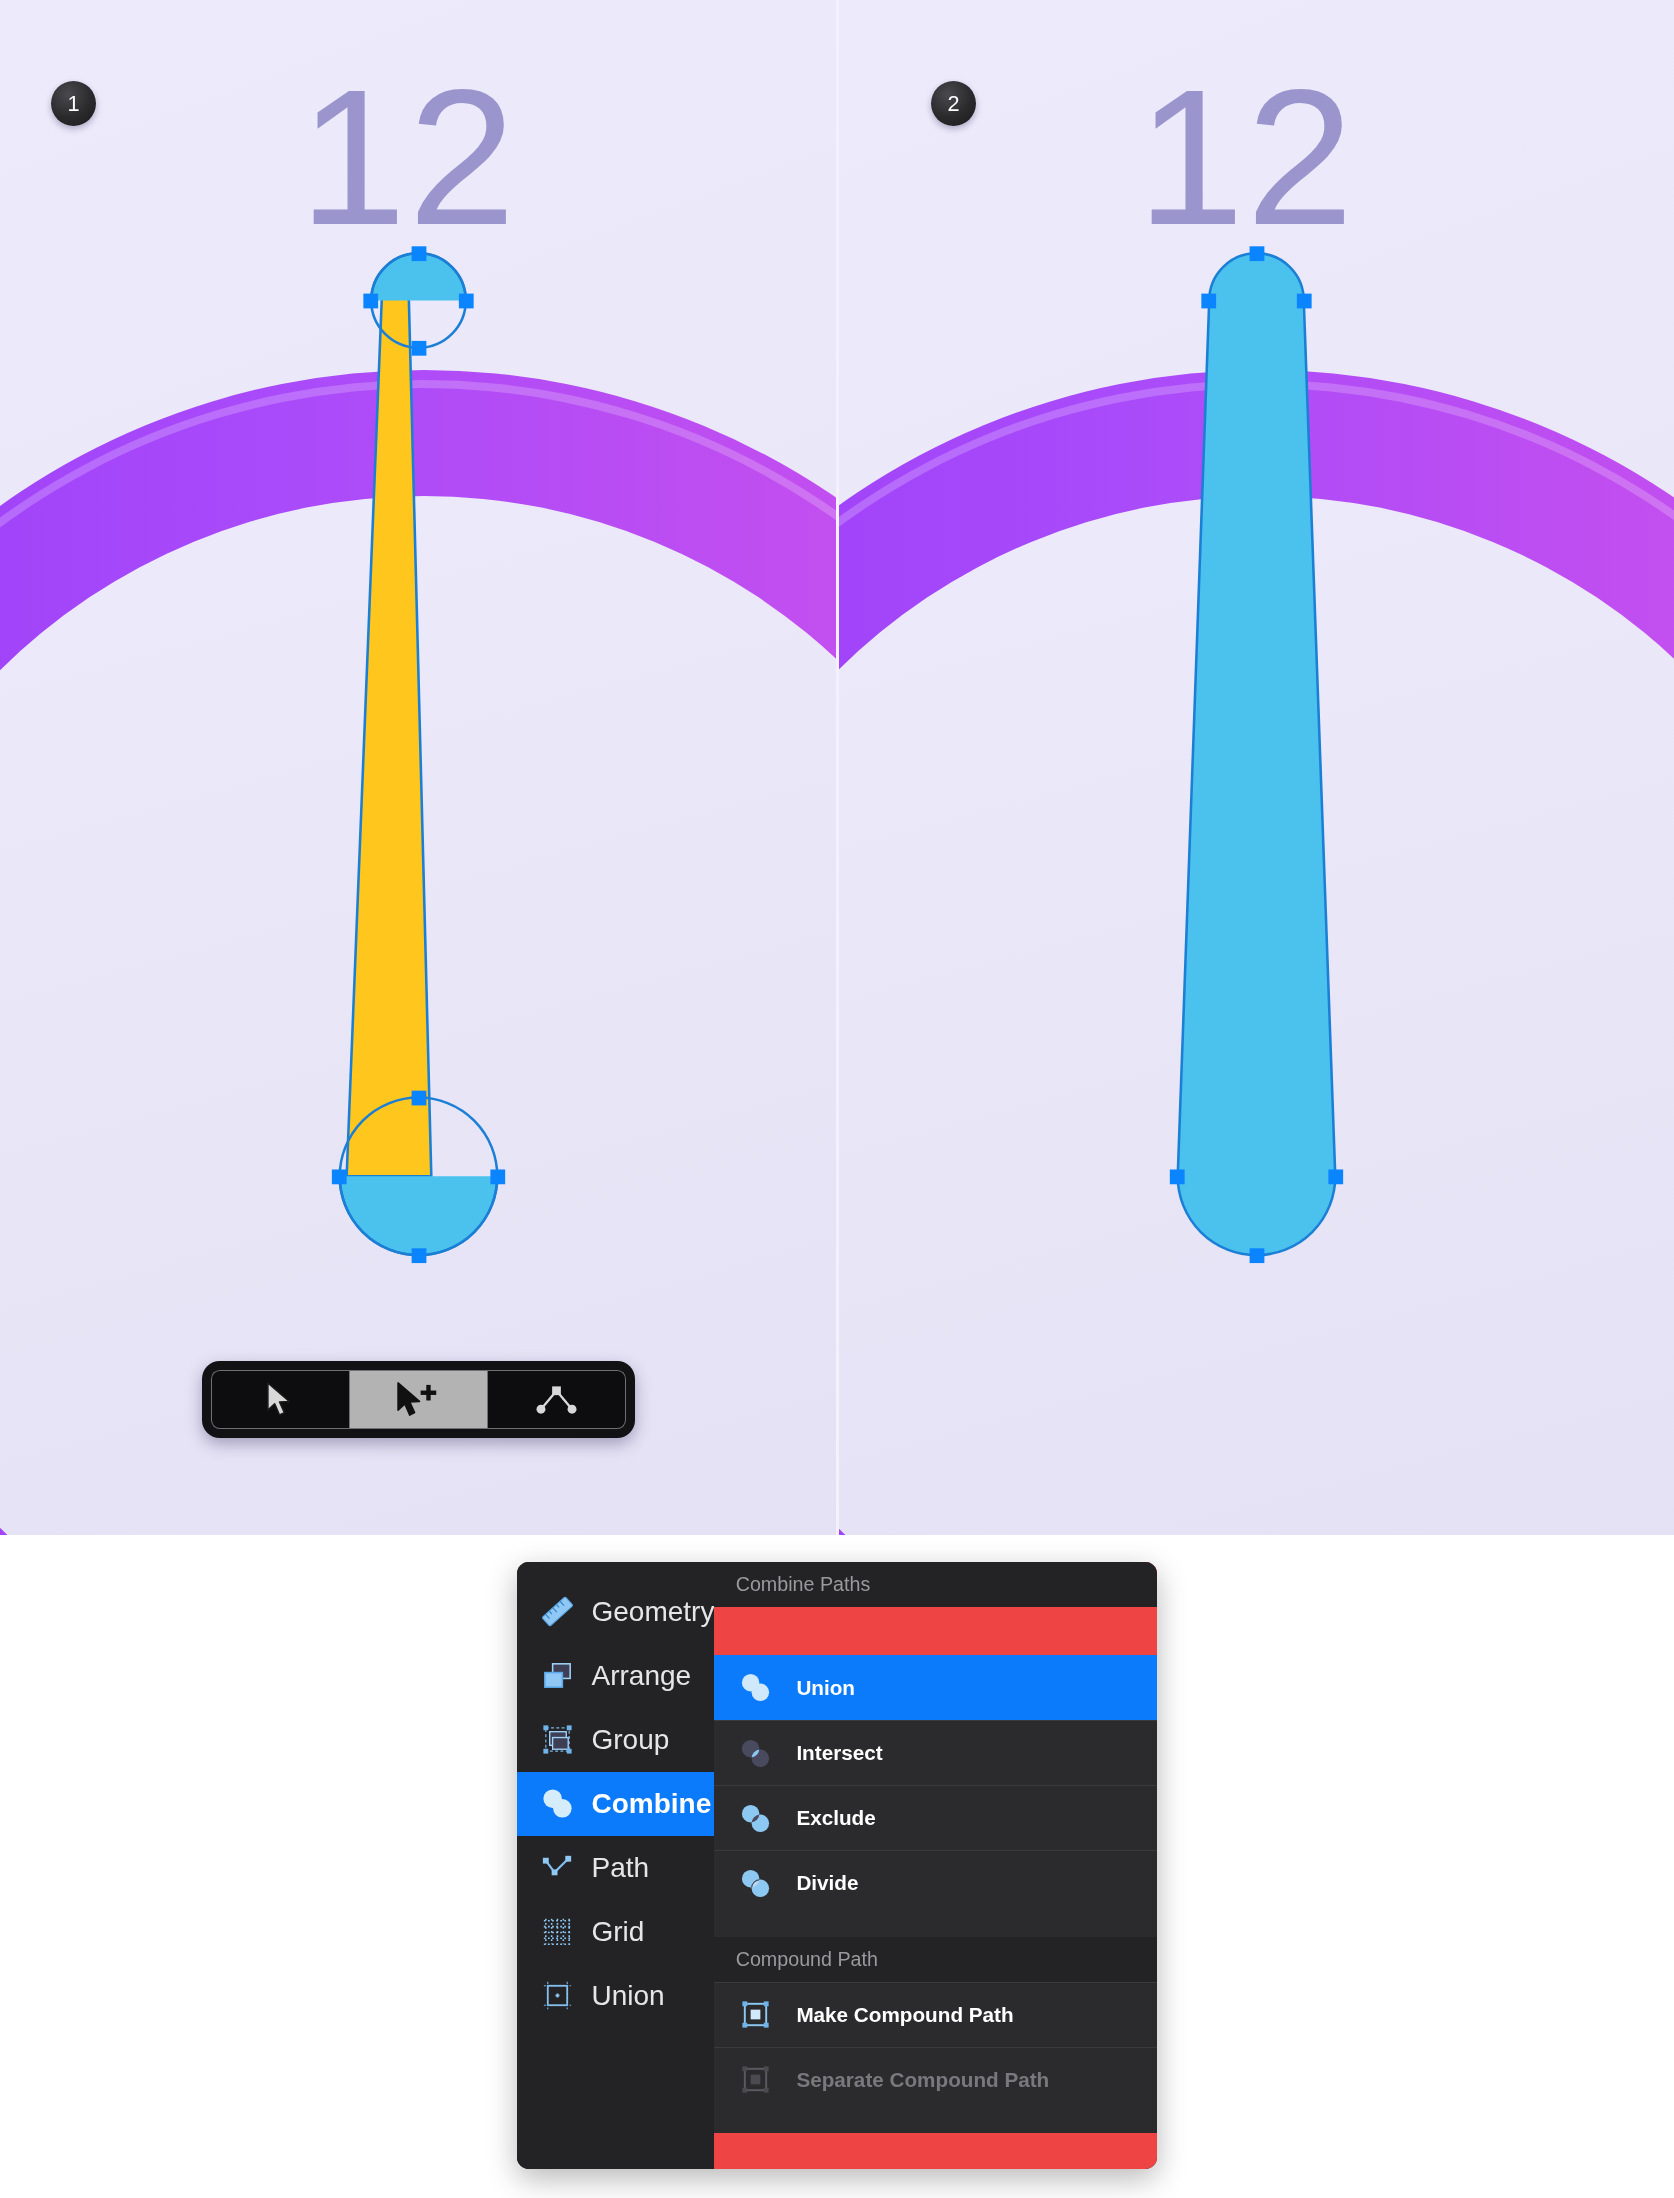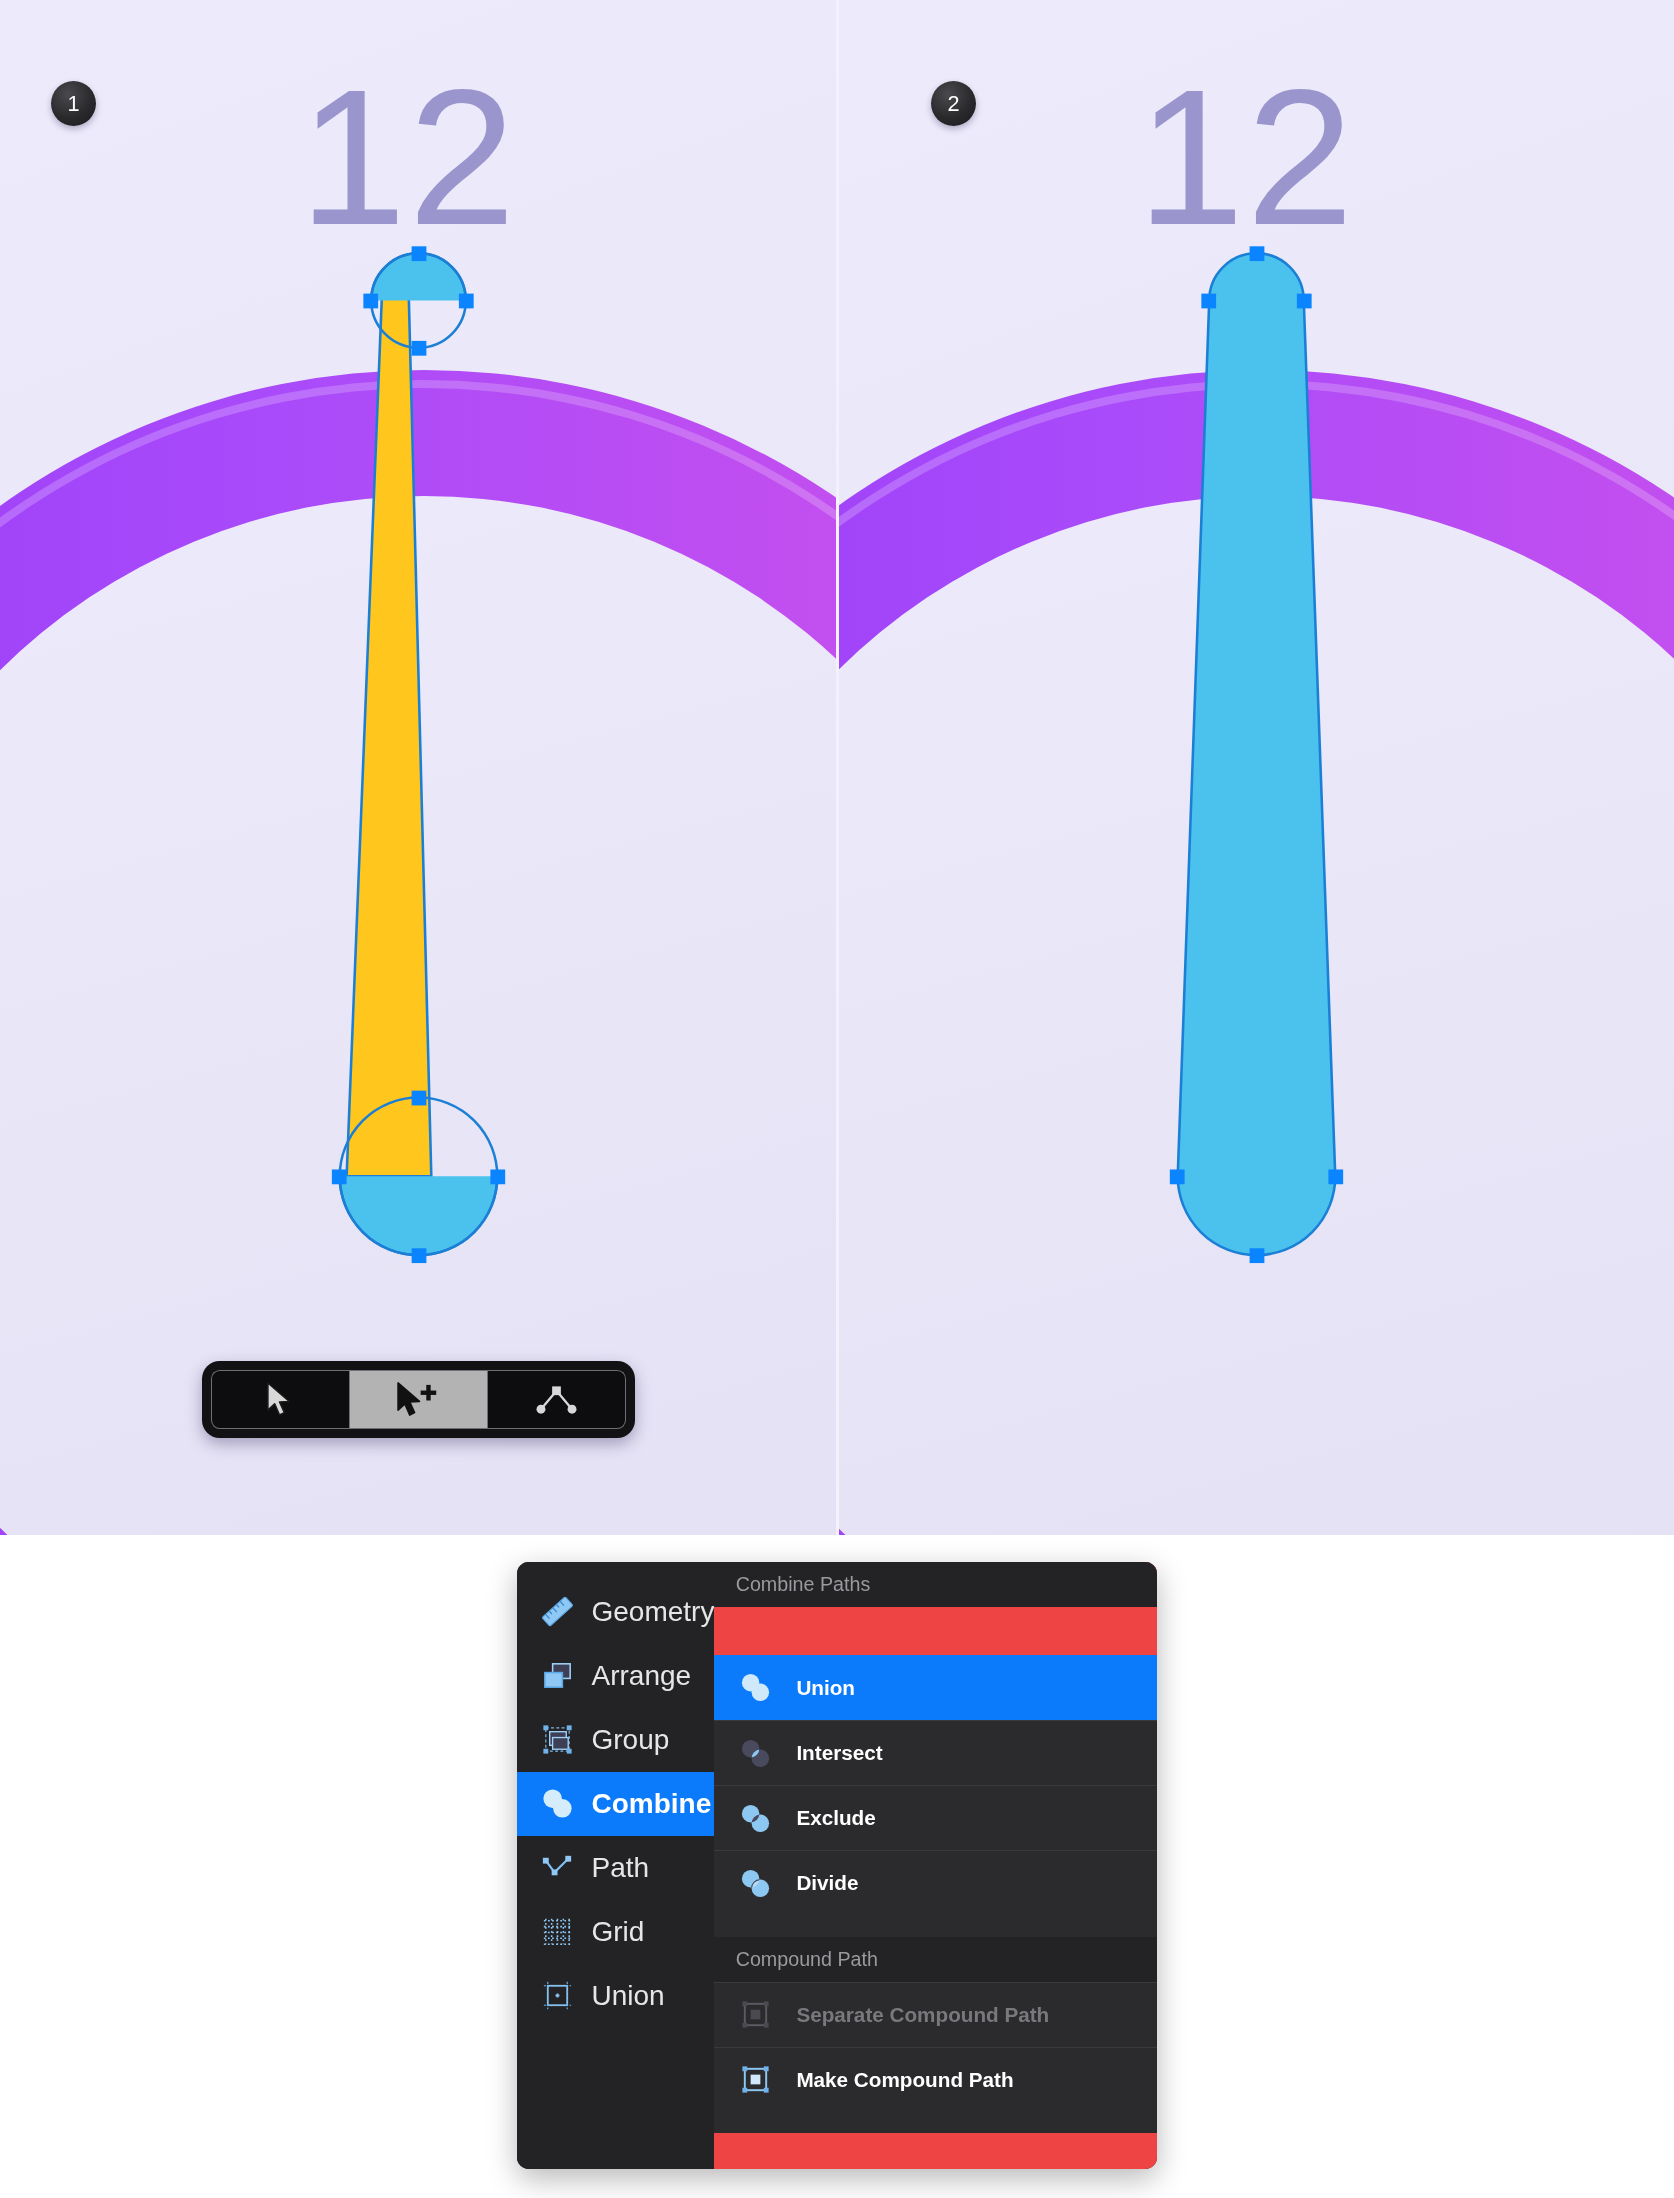--- a/index.html
+++ b/index.html
@@ -412,49 +412,49 @@
             <circle cx="23" cy="23" r="9" fill="#b8dcf6" clip-path="url(#dvclip)" stroke="#4a4a5e" stroke-width="1.2"></circle>
           </svg>
         </span>
         <span>Divide</span>
       </div>
 
       <div class="menu-spacer"></div>
 
       <div class="menu-section-head">Compound Path</div>
 
+      <div class="menu-row">
+        <span class="row-ico">
+          <svg width="35" height="35" viewBox="0 0 36 36">
+            <rect x="7" y="7" width="22" height="22" fill="none" stroke="#8cc8f2" stroke-width="2"></rect>
+            <rect x="13" y="13" width="10" height="10" fill="#cfe9fb"></rect>
+            <g fill="#6fb3ea">
+              <rect x="4.5" y="4.5" width="5" height="5"></rect>
+                <rect x="26.5" y="4.5" width="5" height="5"></rect>
+              <rect x="4.5" y="26.5" width="5" height="5"></rect>
+                <rect x="26.5" y="26.5" width="5" height="5"></rect>
+            </g>
+          </svg>
+        </span>
+        <span>Make Compound Path</span>
+      </div>
+
       <div class="menu-row disabled">
         <span class="row-ico">
           <svg width="35" height="35" viewBox="0 0 36 36">
             <rect x="7" y="7" width="22" height="22" fill="none" stroke="#5a5a60" stroke-width="2"></rect>
             <rect x="13" y="13" width="10" height="10" fill="#4a4a50"></rect>
             <g fill="#4a4a50">
               <rect x="4.5" y="4.5" width="5" height="5"></rect>
                 <rect x="26.5" y="4.5" width="5" height="5"></rect>
               <rect x="4.5" y="26.5" width="5" height="5"></rect>
                 <rect x="26.5" y="26.5" width="5" height="5"></rect>
             </g>
           </svg>
         </span>
         <span>Separate Compound Path</span>
       </div>
 
-      <div class="menu-row">
-        <span class="row-ico">
-          <svg width="35" height="35" viewBox="0 0 36 36">
-            <rect x="7" y="7" width="22" height="22" fill="none" stroke="#8cc8f2" stroke-width="2"></rect>
-            <rect x="13" y="13" width="10" height="10" fill="#cfe9fb"></rect>
-            <g fill="#6fb3ea">
-              <rect x="4.5" y="4.5" width="5" height="5"></rect>
-                <rect x="26.5" y="4.5" width="5" height="5"></rect>
-              <rect x="4.5" y="26.5" width="5" height="5"></rect>
-                <rect x="26.5" y="26.5" width="5" height="5"></rect>
-            </g>
-          </svg>
-        </span>
-        <span>Make Compound Path</span>
-      </div>
-
       <div class="menu-spacer"></div>
     </div>
   </div>
 </div>
 
 
 </body></html>

